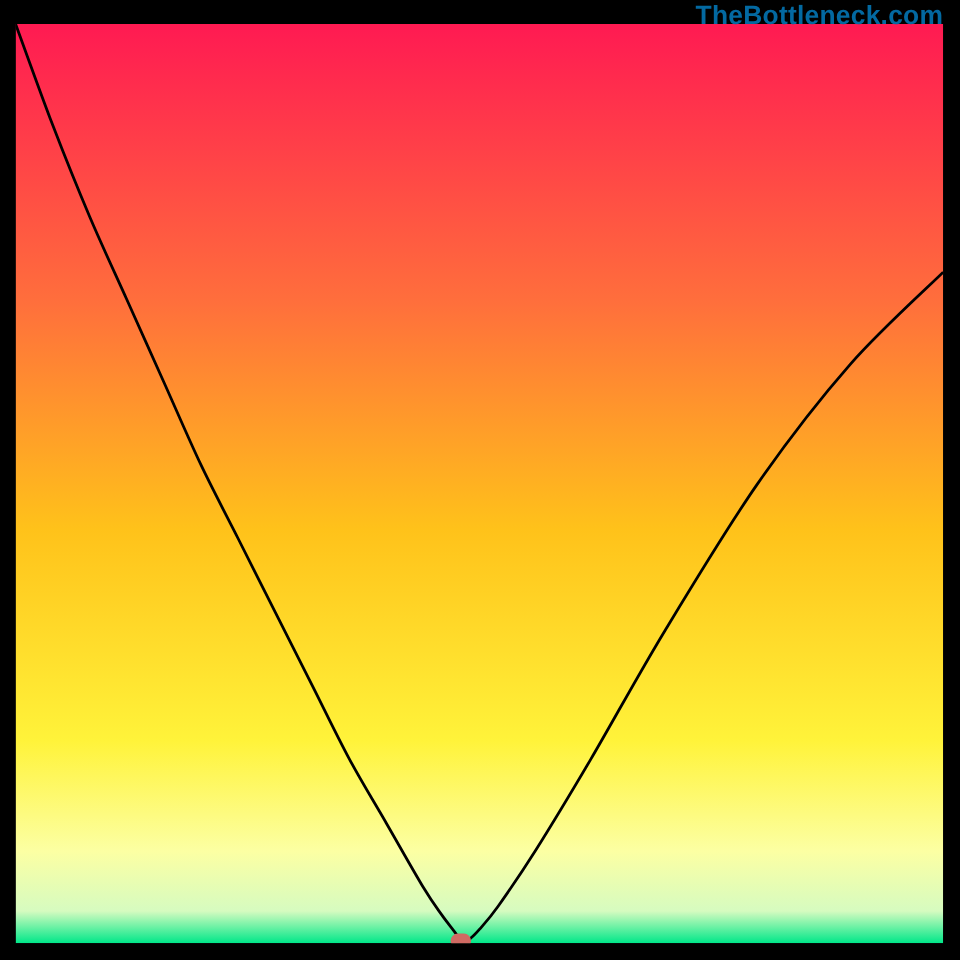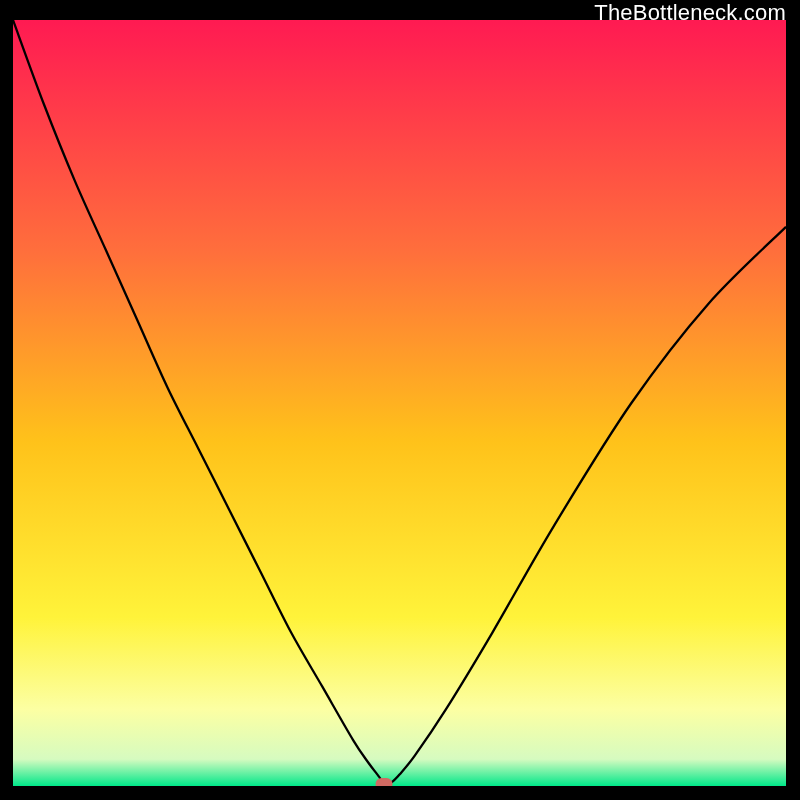--- a/index.html
+++ b/index.html
@@ -23,23 +23,23 @@
     position: absolute;
     left: 0;
     top: 0;
     width: 773px;
     height: 766px;
   }
   .watermark {
     position: absolute;
     top: 0px;
     right: 14px;
-    color: #ffffff;
+    color: #0369a1;
     font-size: 22px;
-    font-weight: 400;
+    font-weight: 700;
     letter-spacing: 0.2px;
     text-align: right;
   }
 </style>
 </head>
 <body>
 
 <div class="frame">
   <svg class="plot" viewBox="0 0 773 766" preserveAspectRatio="none">
     <defs>

